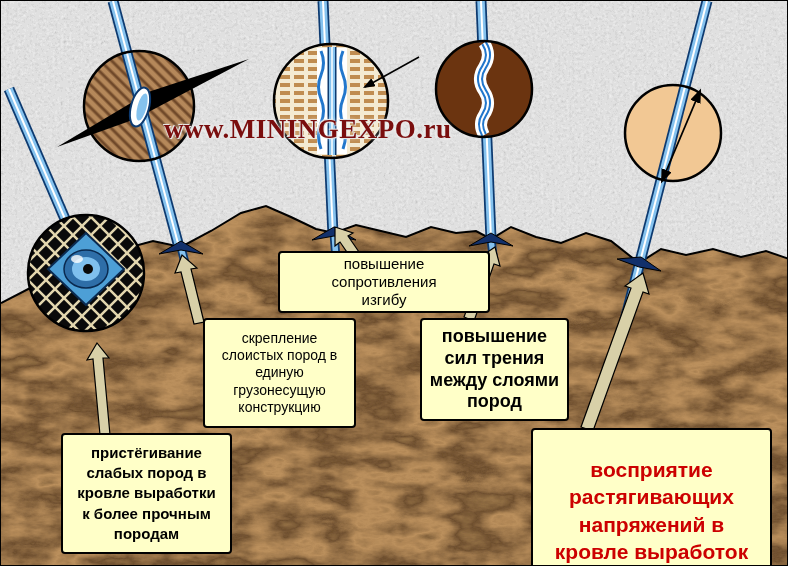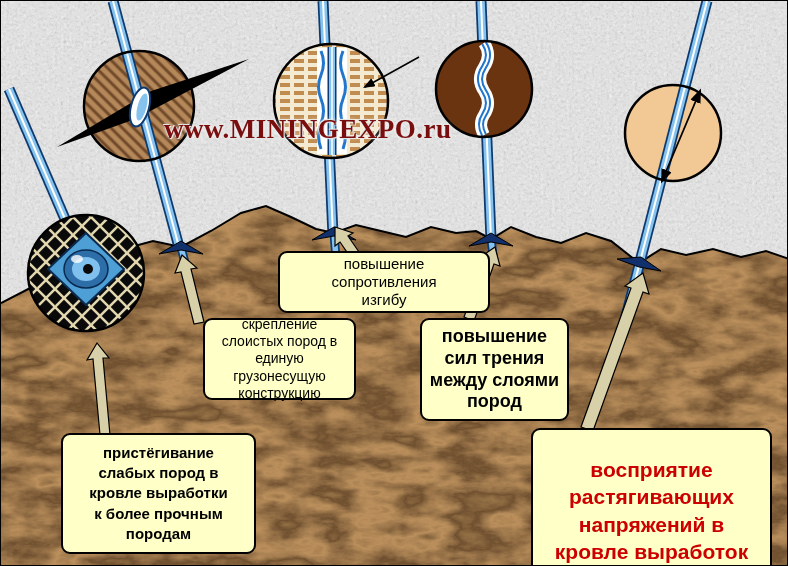--- a/index.html
+++ b/index.html
@@ -3,29 +3,29 @@
 <meta charset="utf-8">
 <style>
   html,body{margin:0;padding:0;background:#888;}
   #stage{
     position:relative;width:788px;height:566px;overflow:hidden;
     border:1px solid #000;box-sizing:border-box;
     font-family:"Liberation Sans",sans-serif;
   }
   #drawing{position:absolute;left:0;top:0;}
   .label{
-    position:absolute;background:#ffffc8;border:2px solid #000;border-radius:9px;
+    position:absolute;background:#ffffc8;border:2px solid #000;border-radius:4px;
     display:flex;align-items:center;justify-content:center;text-align:center;
     white-space:pre-line;color:#000;padding:3px 5px;box-sizing:border-box;
     line-height:1.22;
   }
   #label-bending  {left:277px;top:250px;width:212px;height:62px;font-size:15px;}
-  #label-binding  {left:202px;top:317px;width:153px;height:82px;font-size:14px;}
+  #label-binding  {left:202px;top:317px;width:153px;height:110px;font-size:14px;}
   #label-friction {left:419px;top:317px;width:149px;height:103px;font-size:18px;font-weight:700;}
-  #label-fastening{left:60px;top:432px;width:195px;height:121px;font-size:15px;font-weight:700;line-height:1.35;}
+  #label-fastening{left:60px;top:432px;width:171px;height:121px;font-size:15px;font-weight:700;line-height:1.35;}
   #label-tension  {left:530px;top:427px;width:241px;height:165px;font-size:21px;font-weight:700;color:#cc0000;line-height:1.3;}
   #watermark{
     position:absolute;left:163px;top:97px;font-family:"Liberation Serif",serif;
     font-size:27px;font-weight:700;color:#7a0e0e;letter-spacing:.5px;
     text-shadow:1px 1px 0 #e6e6e6,-1px -1px 0 #e6e6e6,0 0 4px #ffffff;
     pointer-events:none;
     margin-top:16px;
   }
 </style>
 </head>

